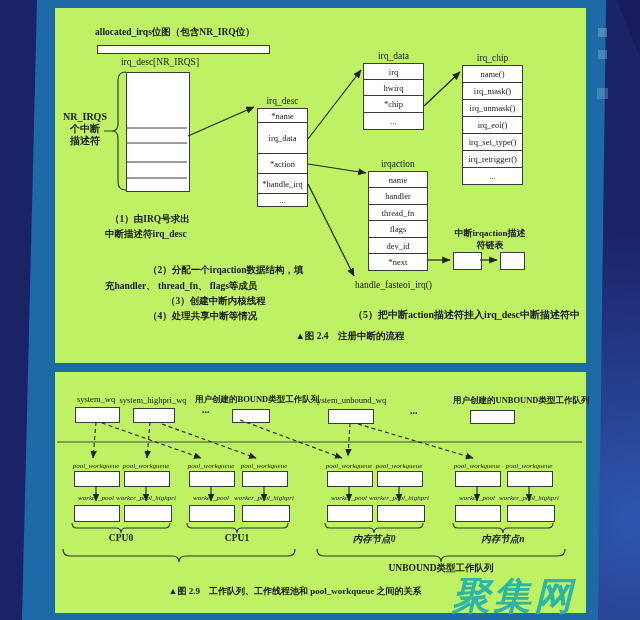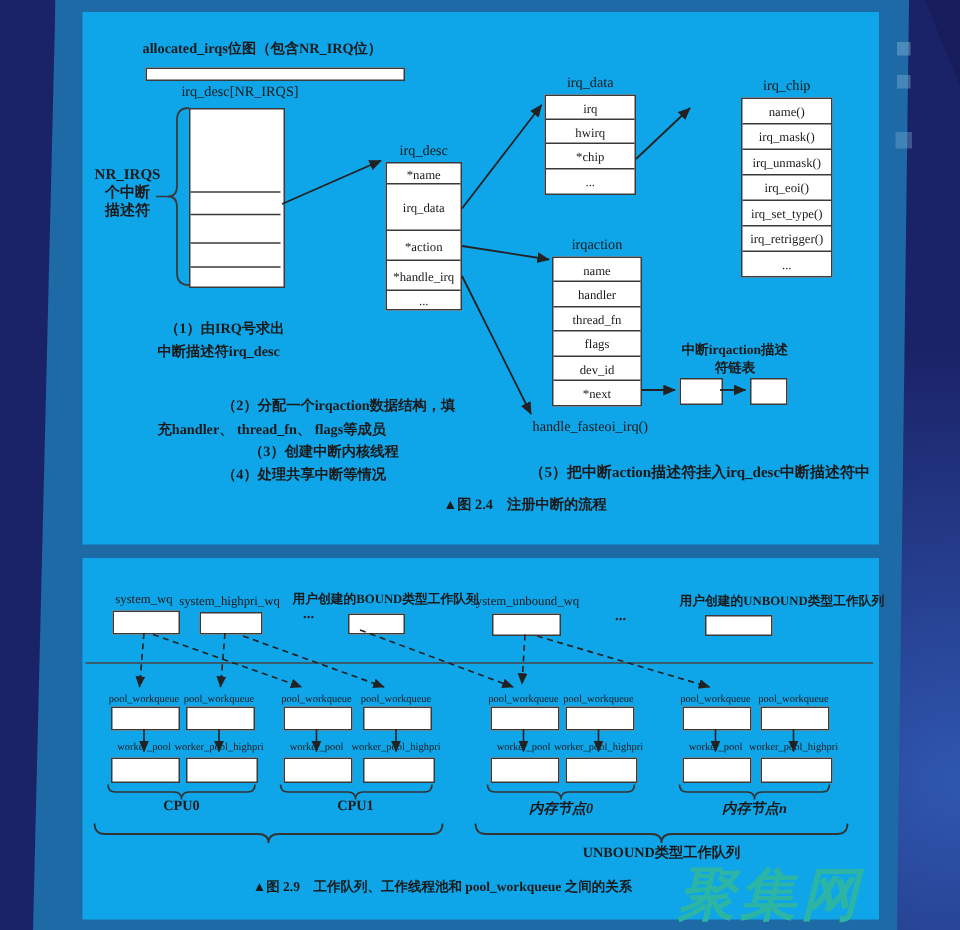--- a/index.html
+++ b/index.html
@@ -1,29 +1,29 @@
 <!DOCTYPE html>
 <html><head>
 <meta charset="utf-8">
 <style>
   html,body{margin:0;padding:0;}
   body{width:640px;height:620px;position:relative;overflow:hidden;
        background:#1e6aa7;font-family:"Liberation Serif",serif;color:#1a1a1a;}
   .abs{position:absolute;}
   .t{white-space:nowrap;}
-  .card{position:absolute;background:#0ea5e9;}
+  .card{position:absolute;background:#bef264;}
   .bar{border:1px solid #3a3a3a;background:#fff;}
   .sbox{border:1px solid #3a3a3a;background:#fff;}
   .s-title{font-size:9.5px;text-align:center;height:13px;line-height:13px;white-space:nowrap;}
   .s-cell{display:flex;align-items:center;justify-content:center;font-size:8.5px;white-space:nowrap;}
   .s-cell + .s-cell{border-top:1px solid #3a3a3a;}
   .cn{font-weight:bold;font-size:9.5px;}
   .cn8{font-weight:bold;font-size:8.5px;}
   .en{font-size:9px;}
-  .lbl7{font-size:7px;text-align:center;white-space:nowrap;}
+  .lbl7{font-size:7px;text-align:center;white-space:nowrap;font-style:italic;}
   .wqbox{border:1px solid #3a3a3a;background:#fff;position:absolute;}
   .grp{font-weight:bold;font-size:9.5px;text-align:center;white-space:nowrap;}
   .node-grp{font-style:italic;text-align:center;}
   .cap{font-weight:bold;font-size:9.5px;text-align:center;white-space:nowrap;}
   .watermark{position:absolute;font-family:"Liberation Sans",sans-serif;
              font-weight:bold;font-style:italic;font-size:38px;letter-spacing:3px;}
   svg{position:absolute;left:0;top:0;}
 </style>
 </head>
 <body>
@@ -63,21 +63,21 @@
   <div class="abs" style="left:308px;top:42px;width:61px;">
     <div class="s-title">irq_data</div>
     <div class="sbox">
       <div class="s-cell" style="height:15px">irq</div>
       <div class="s-cell" style="height:15px">hwirq</div>
       <div class="s-cell" style="height:16px">*chip</div>
       <div class="s-cell" style="height:16px">...</div>
     </div>
   </div>
 
-  <div class="abs" style="left:407px;top:44px;width:61px;margin-left:32px;">
+  <div class="abs" style="left:407px;top:44px;width:61px;">
     <div class="s-title">irq_chip</div>
     <div class="sbox">
       <div class="s-cell" style="height:16px">name()</div>
       <div class="s-cell" style="height:16px">irq_mask()</div>
       <div class="s-cell" style="height:16px">irq_unmask()</div>
       <div class="s-cell" style="height:16px">irq_eoi()</div>
       <div class="s-cell" style="height:16px">irq_set_type()</div>
       <div class="s-cell" style="height:16px">irq_retrigger()</div>
       <div class="s-cell" style="height:16px">...</div>
     </div>

